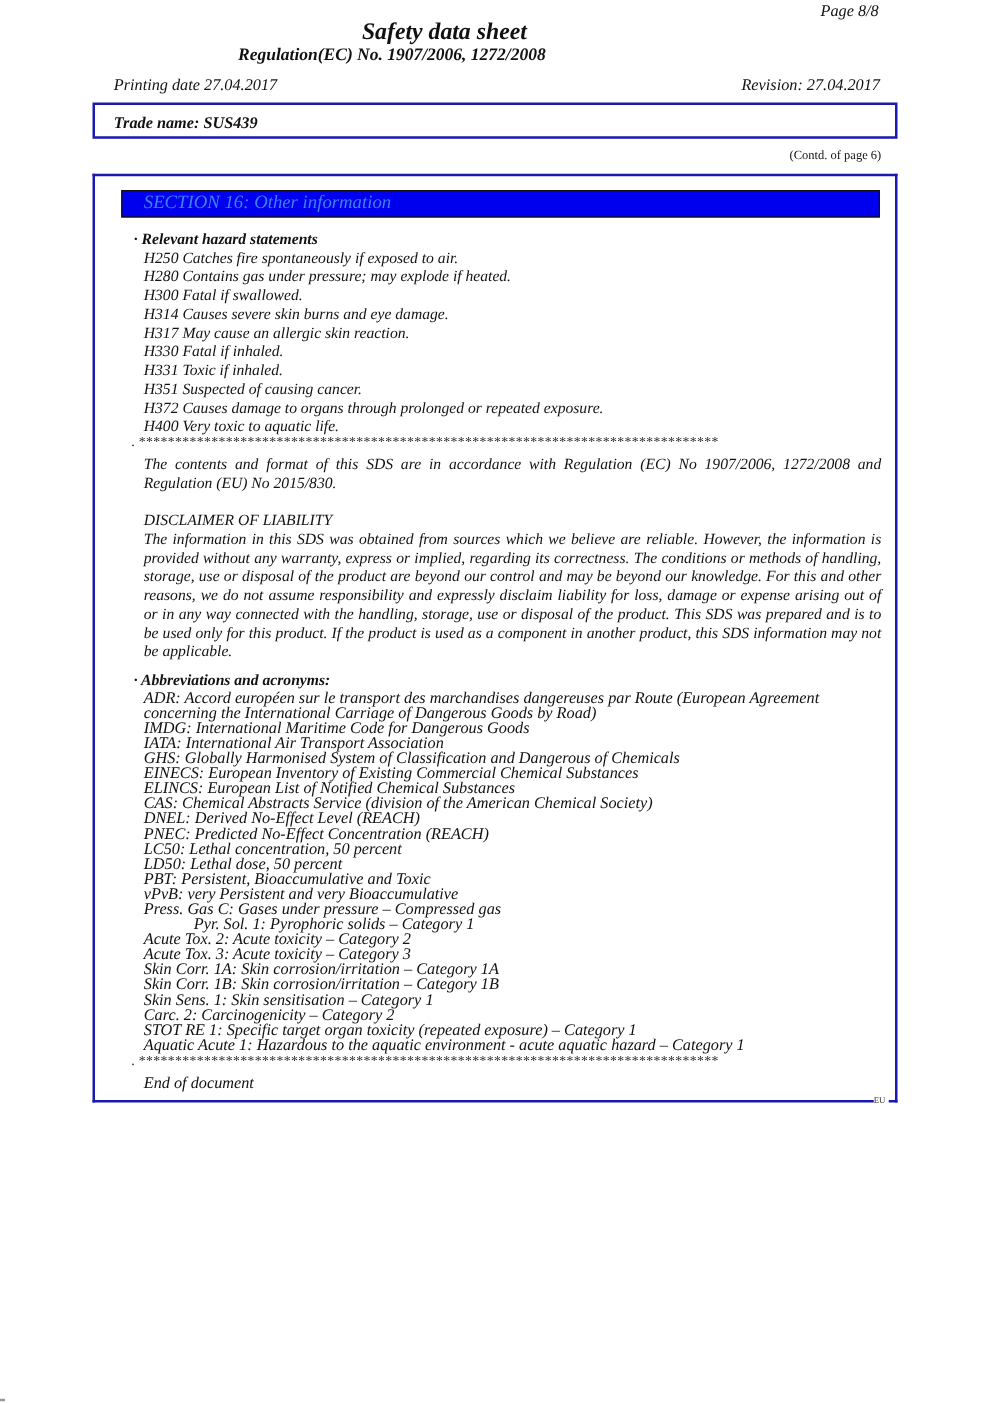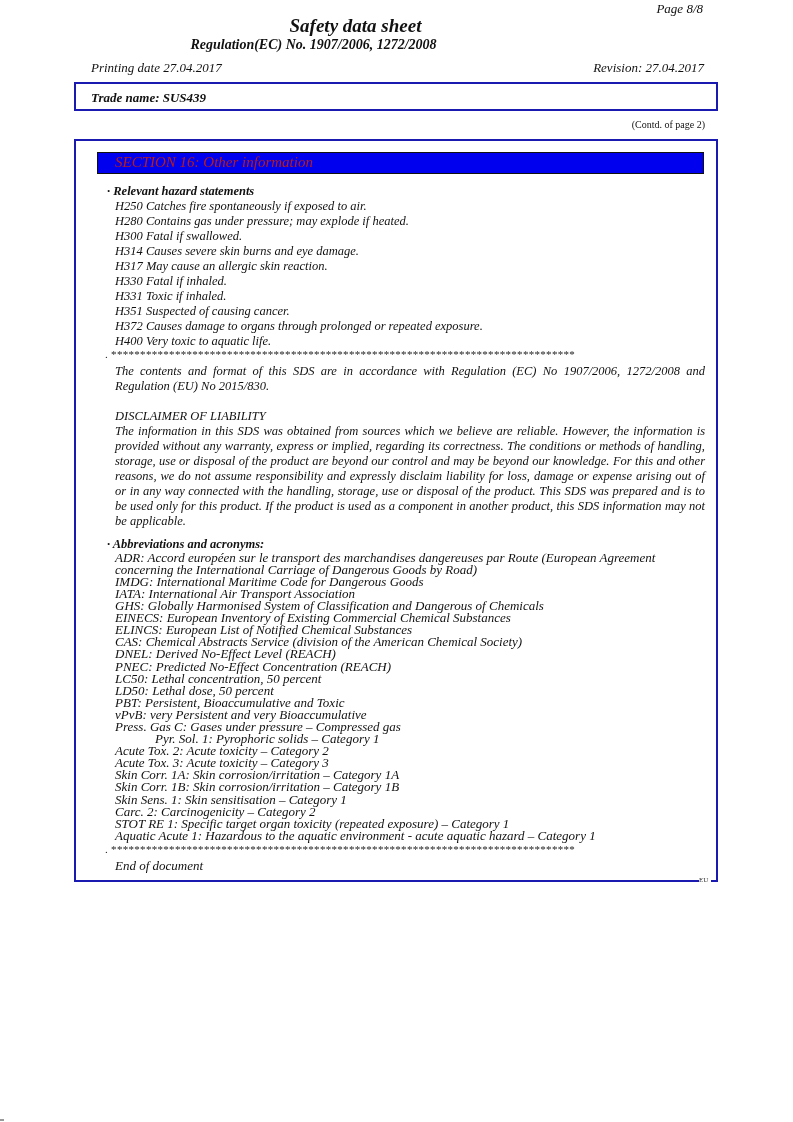--- a/index.html
+++ b/index.html
@@ -12,41 +12,41 @@
     .print-date { left: 91px; top: 60px; font-size: 13px; }
     .revision { right: 89px; top: 60px; font-size: 13px; }
     .trade-box { left: 74px; top: 82px; width: 644px; height: 29px; border: 2px solid #1a1ab0; box-sizing: border-box; }
     .trade-name { left: 91px; top: 90px; font-size: 13px; font-weight: bold; }
     .contd { right: 88px; top: 119px; font-size: 10px; font-style: normal; }
     .main-box { left: 74px; top: 139px; width: 644px; height: 743px; border-top: 2px solid #1a1ab0; border-left: 2px solid #1a1ab0; border-right: 2px solid #1a1ab0; box-sizing: border-box; }
     .bottom-line-left { left: 74px; top: 880px; width: 625px; height: 2px; background: #1a1ab0; }
     .bottom-line-right { left: 711px; top: 880px; width: 7px; height: 2px; background: #1a1ab0; }
     .eu-tag { left: 699px; top: 876px; font-size: 7px; font-style: normal; color: #333; }
     .section-bar { left: 97px; top: 152px; width: 607px; height: 22px; background: #0000ee; border: 1px solid #111; box-sizing: border-box; }
-    .section-title { left: 115px; top: 154px; font-size: 15px; color: #b91c1c; }
+    .section-title { left: 115px; top: 154px; font-size: 15px; color: #3b82f6; }
     .bullet-head { font-size: 12.5px; font-weight: bold; }
     .h-line { left: 115px; font-size: 12.5px; line-height: 15px; }
     .stars { left: 105px; font-size: 11px; letter-spacing: 0.3px; font-style: normal; color: #222; }
     .para { left: 115px; width: 590px; font-size: 12.5px; line-height: 15px; text-align: justify; }
     .abbr { left: 115px; width: 600px; font-size: 13px; line-height: 12.1px; }
     .end-doc { left: 115px; top: 858px; font-size: 13px; }
     .corner-mark { left: 0; top: 1119px; width: 4px; height: 2px; background: #999; }
   </style>
 </head>
 <body>
 
 <div class="abs page-num">Page 8/8</div>
 <div class="abs title">Safety data sheet</div>
 <div class="abs subtitle">Regulation(EC) No. 1907/2006, 1272/2008</div>
 <div class="abs print-date">Printing date 27.04.2017</div>
 <div class="abs revision">Revision: 27.04.2017</div>
 
 <div class="abs trade-box"></div>
 <div class="abs trade-name">Trade name: SUS439</div>
-<div class="abs contd">(Contd. of page 2)</div>
+<div class="abs contd">(Contd. of page 6)</div>
 
 <div class="abs main-box"></div>
 <div class="abs bottom-line-left"></div>
 <div class="abs bottom-line-right"></div>
 <div class="abs eu-tag">EU</div>
 
 <div class="abs section-bar"></div>
 <div class="abs section-title">SECTION 16: Other information</div>
 
 <div class="abs bullet-head" style="left:107px; top:184px;">· Relevant hazard statements</div>

